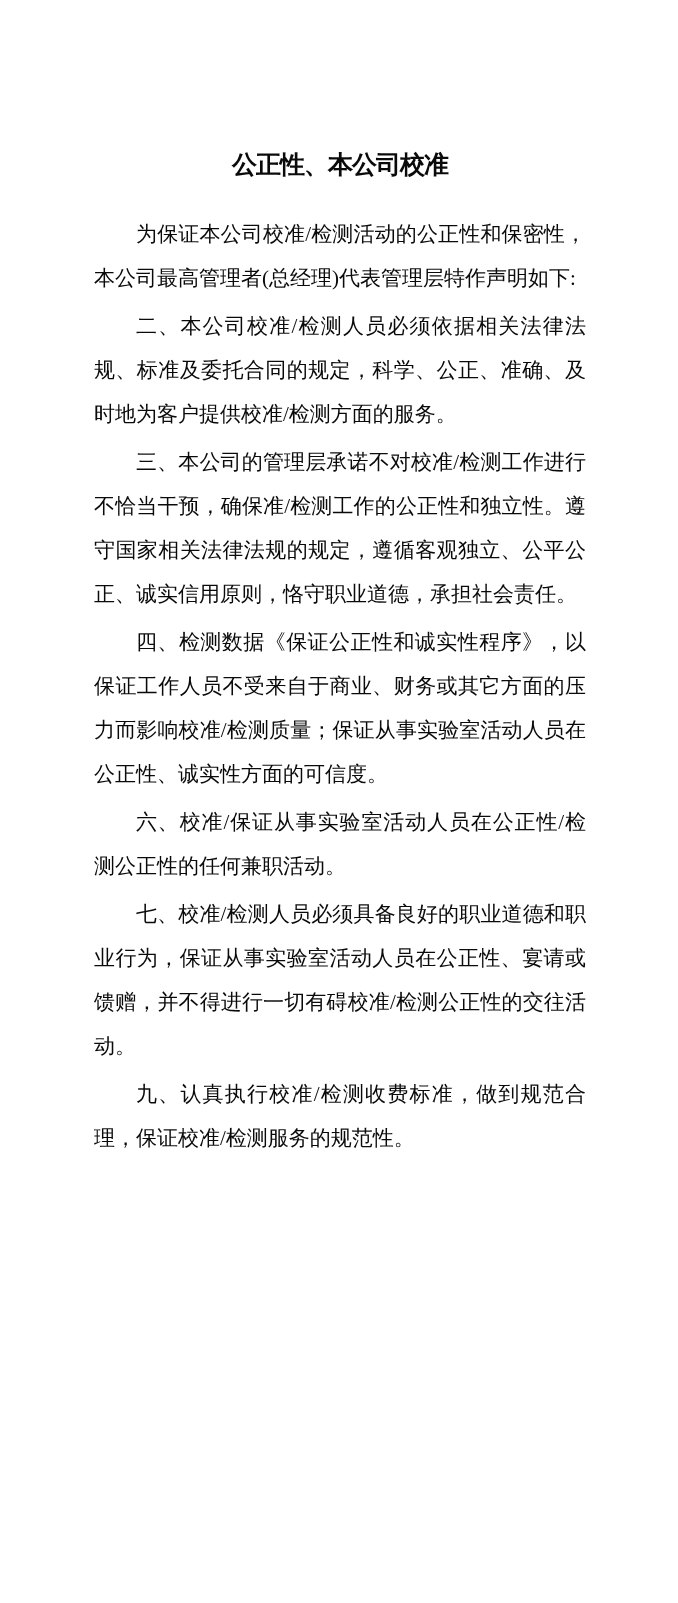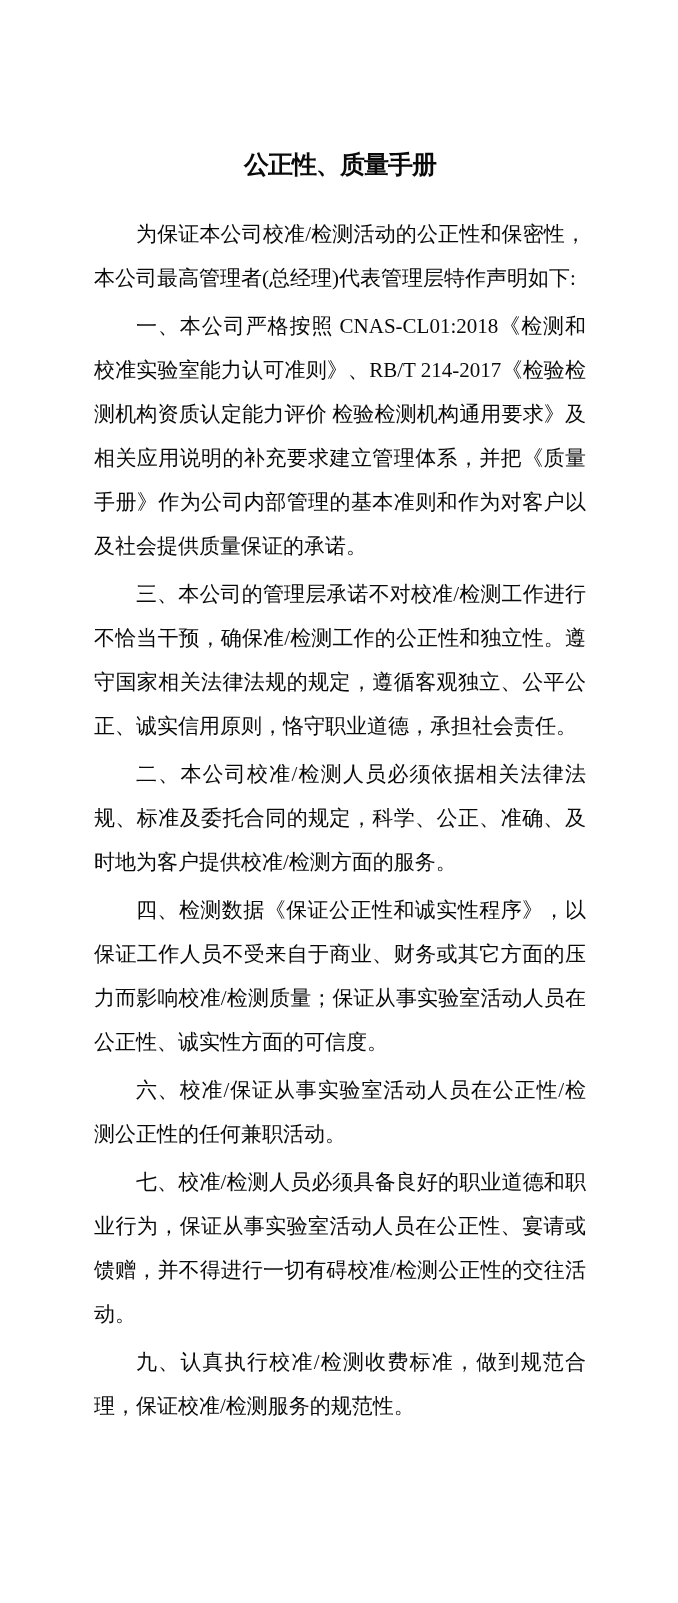--- a/index.html
+++ b/index.html
@@ -40,31 +40,30 @@
     letter-spacing: 0px;
     word-break: break-all;
   }
 </style>
 </head>
 <body>
 
 <div class="page">
   <div class="content">
 
-    <h1 class="doc-title">公正性、质量手册</h1>
+    <h1 class="doc-title">公正性、本公司校准</h1>
 
     <p class="para">为保证本公司校准/检测活动的公正性和保密性，本公司最高管理者(总经理)代表管理层特作声明如下:</p>
 
     <div>
 
-        <p class="para">一、本公司严格按照 CNAS-CL01:2018《检测和校准实验室能力认可准则》、RB/T 214-2017《检验检测机构资质认定能力评价 检验检测机构通用要求》及相关应用说明的补充要求建立管理体系，并把《质量手册》作为公司内部管理的基本准则和作为对客户以及社会提供质量保证的承诺。</p>
+
+        <p class="para">二、本公司校准/检测人员必须依据相关法律法规、标准及委托合同的规定，科学、公正、准确、及时地为客户提供校准/检测方面的服务。</p>
 
         <p class="para">三、本公司的管理层承诺不对校准/检测工作进行不恰当干预，确保准/检测工作的公正性和独立性。遵守国家相关法律法规的规定，遵循客观独立、公平公正、诚实信用原则，恪守职业道德，承担社会责任。</p>
-
-        <p class="para">二、本公司校准/检测人员必须依据相关法律法规、标准及委托合同的规定，科学、公正、准确、及时地为客户提供校准/检测方面的服务。</p>
 
         <p class="para">四、检测数据《保证公正性和诚实性程序》，以保证工作人员不受来自于商业、财务或其它方面的压力而影响校准/检测质量；保证从事实验室活动人员在公正性、诚实性方面的可信度。</p>
 
 
         <p class="para">六、校准/保证从事实验室活动人员在公正性/检测公正性的任何兼职活动。</p>
 
         <p class="para">七、校准/检测人员必须具备良好的职业道德和职业行为，保证从事实验室活动人员在公正性、宴请或馈赠，并不得进行一切有碍校准/检测公正性的交往活动。</p>
 
 
         <p class="para">九、认真执行校准/检测收费标准，做到规范合理，保证校准/检测服务的规范性。</p>

